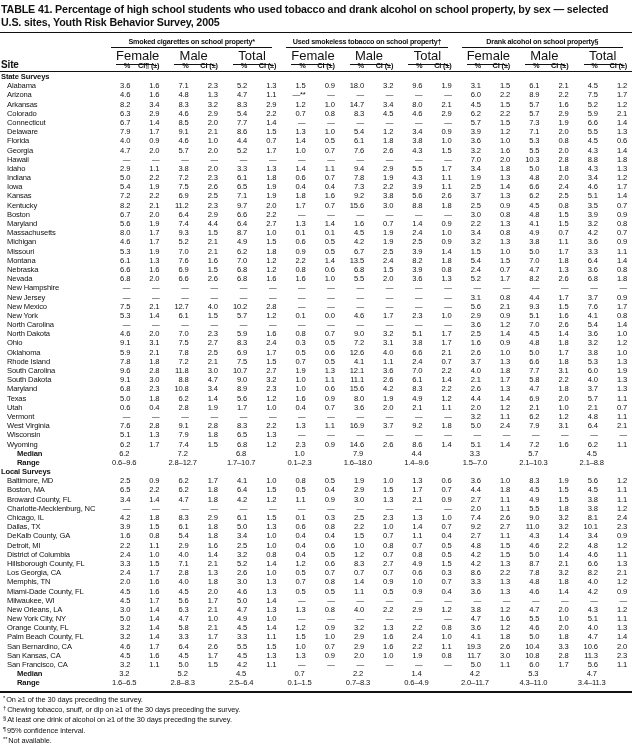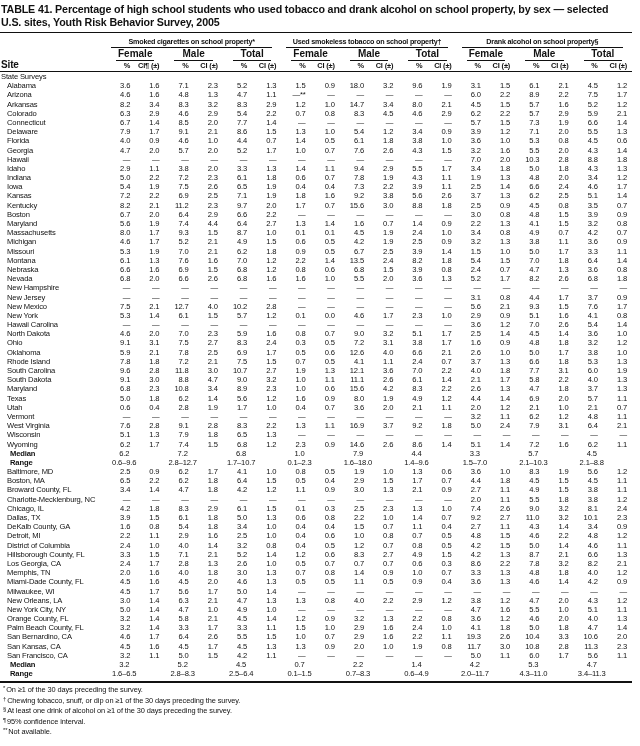--- a/index.html
+++ b/index.html
@@ -22,30 +22,30 @@
   .gcell{
     grid-column:span 6;margin:0 9px 0 5px;border-bottom:1px solid #111;
     text-align:center;font-size:7.2px;font-weight:bold;letter-spacing:-0.2px;
     padding-bottom:1px;white-space:nowrap;overflow:hidden;
   }
   
   .shead{height:11px;align-items:end;}
   .pair{grid-column:span 2;}
   .pair .u{
     display:block;margin:0 10px;border-bottom:1px solid #111;text-align:center;
-    font-size:10px;font-weight:bold;padding-bottom:1px;
+    font-size:13px;font-weight:normal;padding-bottom:1px;
   }
   
   .colhead{height:11px;align-items:end;border-bottom:1px solid #111;padding-bottom:1px;}
   .colhead .num{font-weight:bold;font-size:7.4px;}
   .sitehead{font-weight:bold;padding-left:1px;font-size:10px;}
   
   .r{height:9.2px;line-height:9.2px;}
-  .sec{grid-column:1 / -1;font-size:7.6px;font-weight:normal;padding-left:1px;letter-spacing:-0.15px;}
-  .secb{font-weight:bold;padding-left:10px;}
+  .sec{grid-column:1 / -1;font-size:7.6px;font-weight:bold;padding-left:1px;letter-spacing:-0.15px;}
+  .secb{font-weight:bold;padding-left:17px;}
   .pairv{grid-column:span 2;text-align:center;padding-right:22px;font-size:7.6px;letter-spacing:-0.15px;white-space:nowrap;}
   
   .foot-rule{border-bottom:2px solid #111;margin-top:3px;}
   .footnotes{padding:2px 0 0 3px;}
   .fn{font-size:7.4px;line-height:9.4px;letter-spacing:-0.1px;white-space:nowrap;}
   .fn .mk{font-size:5.8px;position:relative;top:-2px;padding-right:1px;}
 </style>
 </head>
 <body>
 
@@ -657,21 +657,21 @@
         <div class="c num">2.3</div>
         <div class="c num">1.0</div>
         <div class="c num">2.9</div>
         <div class="c num">0.9</div>
         <div class="c num">5.1</div>
         <div class="c num">1.6</div>
         <div class="c num">4.1</div>
         <div class="c num">0.8</div>
       </div>
       <div class="grid r">
-        <div class="c site">Hawaii Carolina</div>
+        <div class="c site">North Carolina</div>
         <div class="c num">—</div>
         <div class="c num">—</div>
         <div class="c num">—</div>
         <div class="c num">—</div>
         <div class="c num">—</div>
         <div class="c num">—</div>
         <div class="c num">—</div>
         <div class="c num">—</div>
         <div class="c num">—</div>
         <div class="c num">—</div>
@@ -973,20 +973,23 @@
         <div class="c site secb">Range</div>
         <div class="c pairv">0.6–9.6</div>
         <div class="c pairv">2.8–12.7</div>
         <div class="c pairv">1.7–10.7</div>
         <div class="c pairv">0.1–2.3</div>
         <div class="c pairv">1.6–18.0</div>
         <div class="c pairv">1.4–9.6</div>
         <div class="c pairv">1.5–7.0</div>
         <div class="c pairv">2.1–10.3</div>
         <div class="c pairv">2.1–8.8</div>
+      </div>
+      <div class="grid r">
+        <div class="c sec">Local Surveys</div>
       </div>
       <div class="grid r">
         <div class="c site">Baltimore, MD</div>
         <div class="c num">2.5</div>
         <div class="c num">0.9</div>
         <div class="c num">6.2</div>
         <div class="c num">1.7</div>
         <div class="c num">4.1</div>
         <div class="c num">1.0</div>
         <div class="c num">0.8</div>

